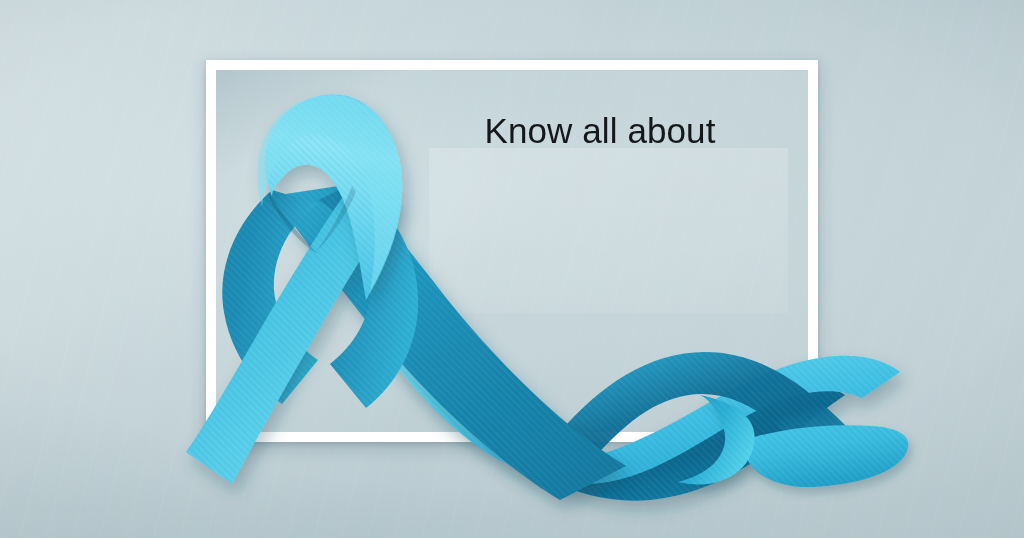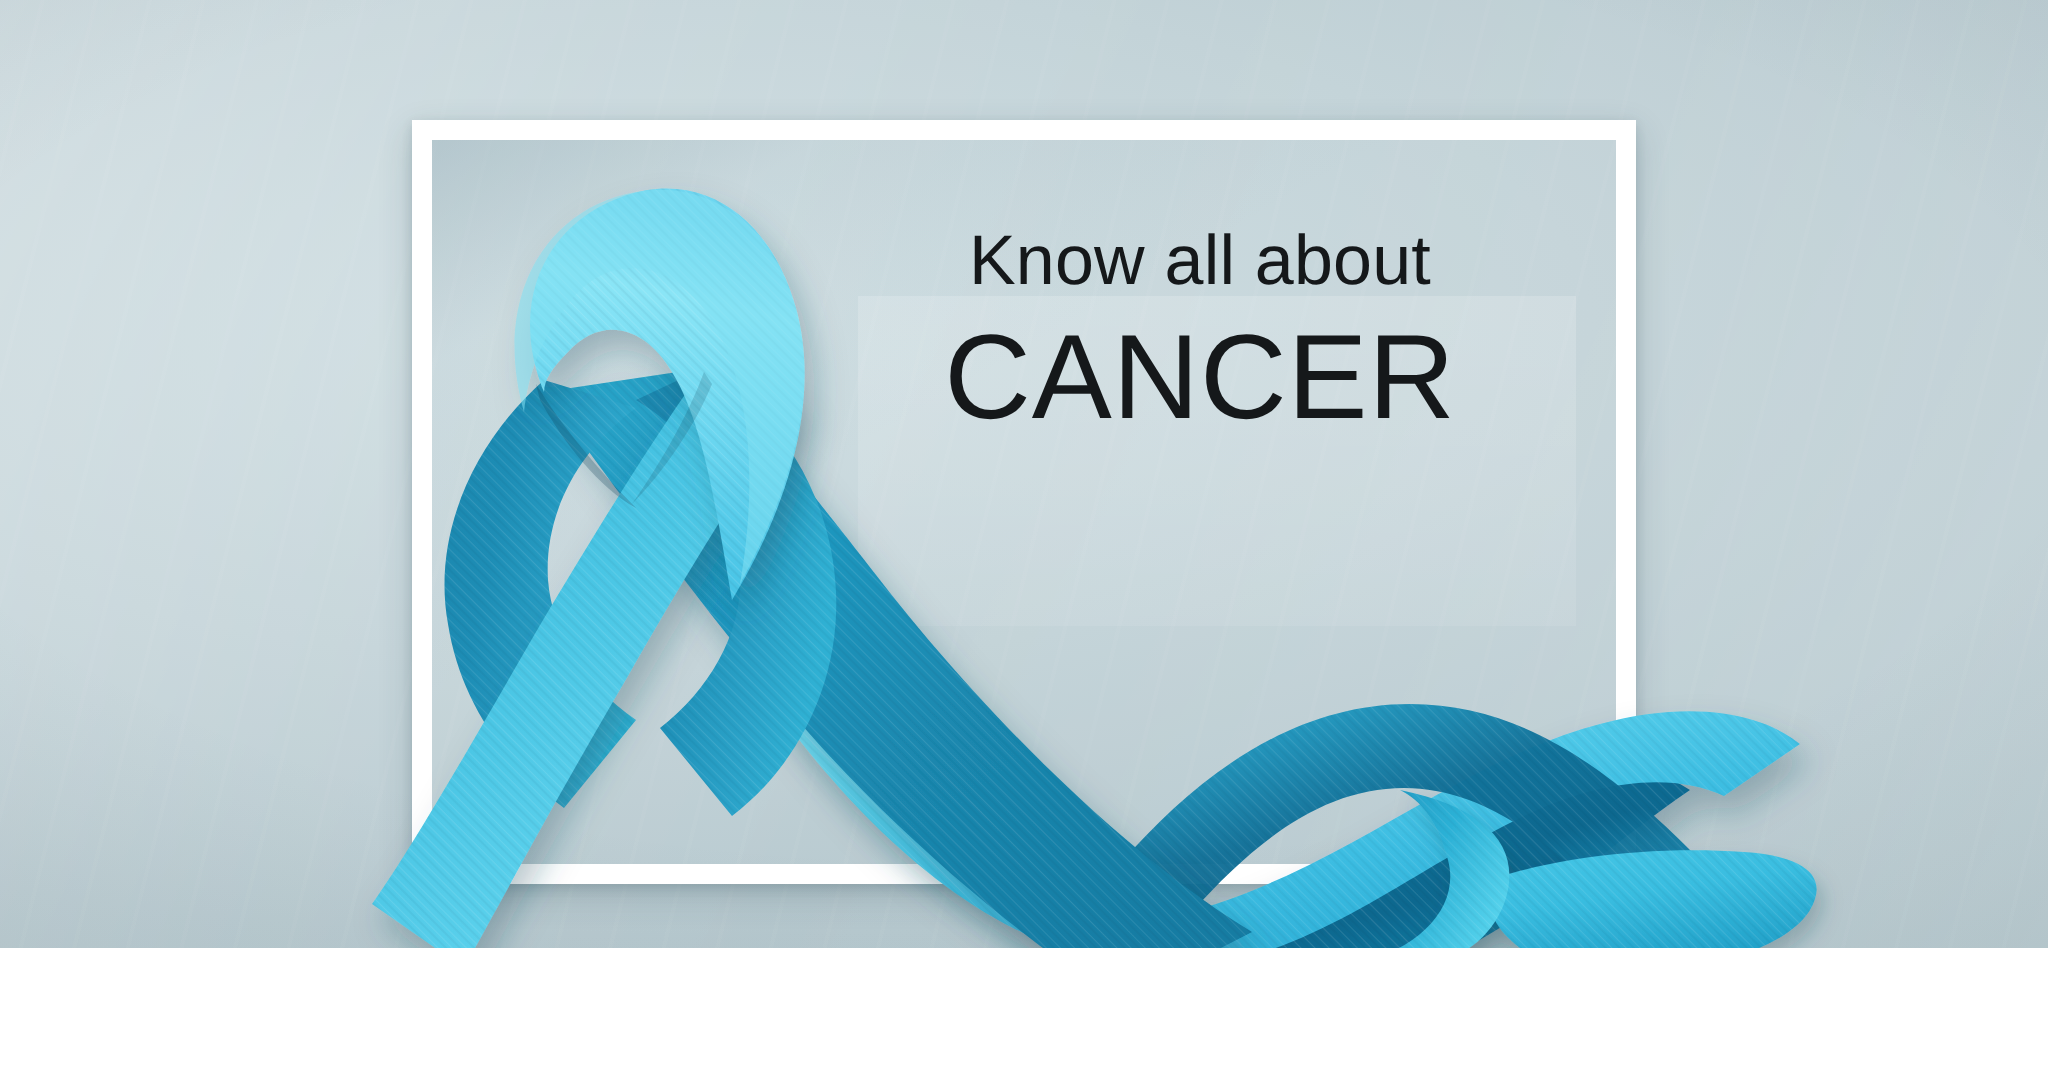--- a/index.html
+++ b/index.html
@@ -3,21 +3,21 @@
 <meta charset="utf-8">
 <style>
   html, body {
     margin: 0;
     padding: 0;
     background: #ffffff;
   }
   #poster {
     position: relative;
     width: 1024px;
-    height: 474px;
+    height: 538px;
     overflow: hidden;
     font-family: "Liberation Sans", sans-serif;
     background: #ec4899;
   }
   
   .bg-base {
     position: absolute;
     inset: 0;
     background:
       radial-gradient(120% 95% at 32% 34%, #cfdee2 0%, #c3d3d8 38%, #b7c9cf 68%, #aec3c9 100%);
@@ -368,16 +368,15 @@
                    C 300 244, 282 222, 270 200 Z" fill="rgba(10,60,85,0.25)"></path>
           <path d="M352 186 C 344 208, 330 232, 316 252
                    C 332 236, 348 212, 356 192 Z" fill="rgba(10,60,85,0.18)"></path>
         </g>
       </g>
     </svg>
   </div>
 
   <div class="headline">
     <div class="hl-kicker">Know all about</div>
-    <div class="hl-main2">CANCER</div>
   </div>
 
 </div>
 
 </body></html>

